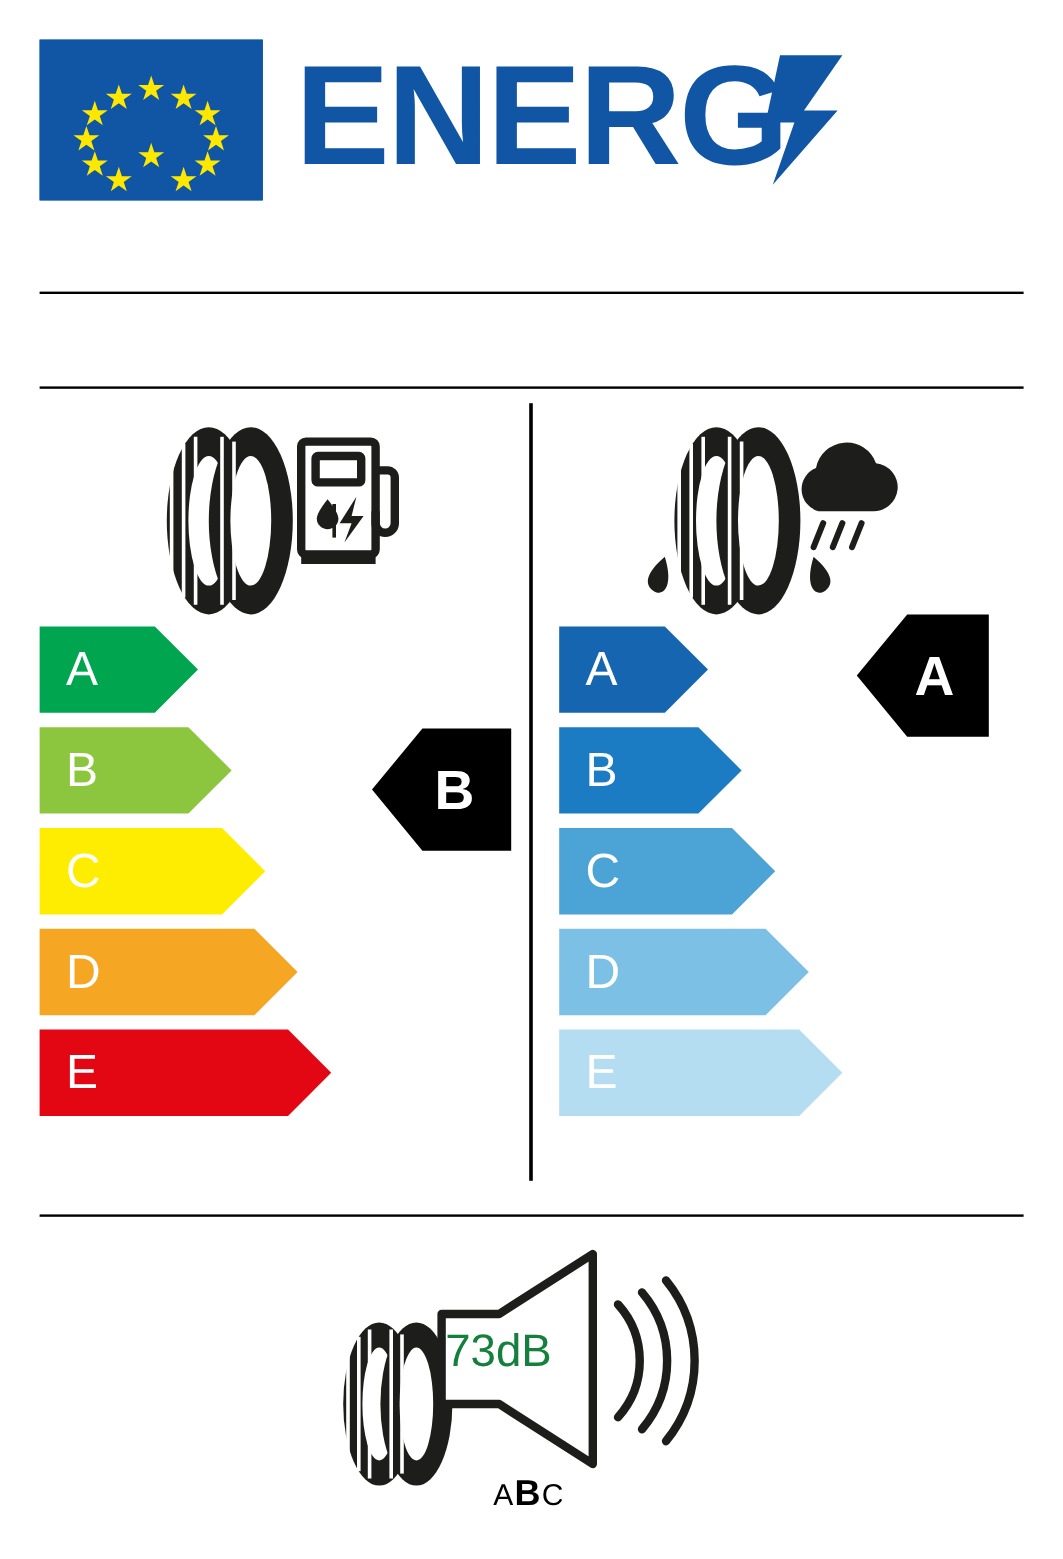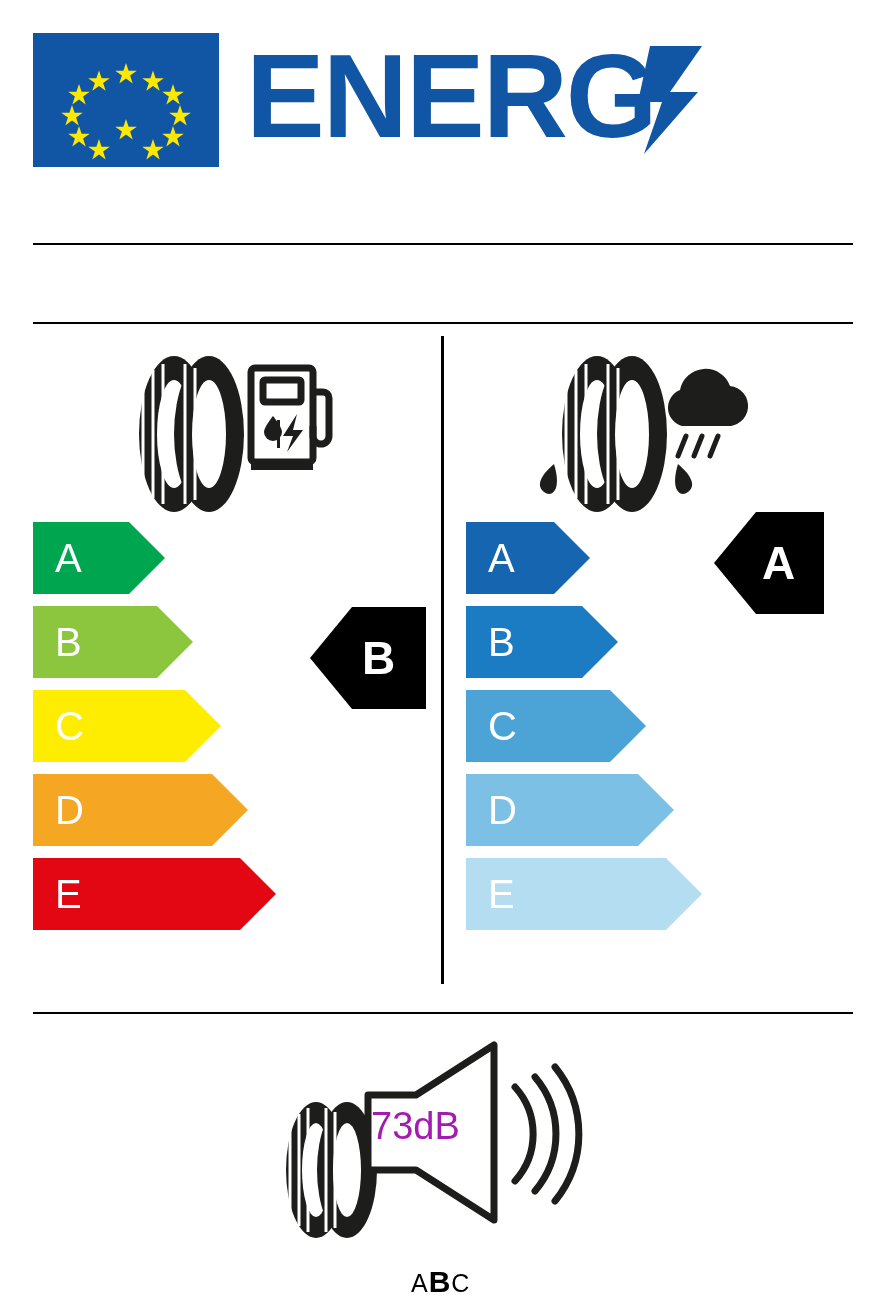--- a/index.html
+++ b/index.html
@@ -70,24 +70,24 @@
   .marker-wet{left:714px;top:512px;width:110px;height:102px;}
   .marker-wet .mletter{left:48px;}
 
   
   .icon-fuel{position:absolute;left:127px;top:352px;}
   .icon-wet{position:absolute;left:530px;top:352px;}
   .noise-block{position:absolute;left:276px;top:1040px;}
 
   .noise-db{
     position:absolute;left:371px;top:1105px;
-    font-size:38px;color:#a21caf;
+    font-size:38px;color:#15803d;
   }
   .noise-class{
-    position:absolute;left:411px;top:1265px;
+    position:absolute;left:411px;top:1228px;
     font-size:25px;letter-spacing:1px;
   }
   .noise-class b{font-size:30px;font-weight:bold;}
   svg{overflow:visible;}
 </style>
 </head>
 <body>
 
 <div class="sheet">
 

